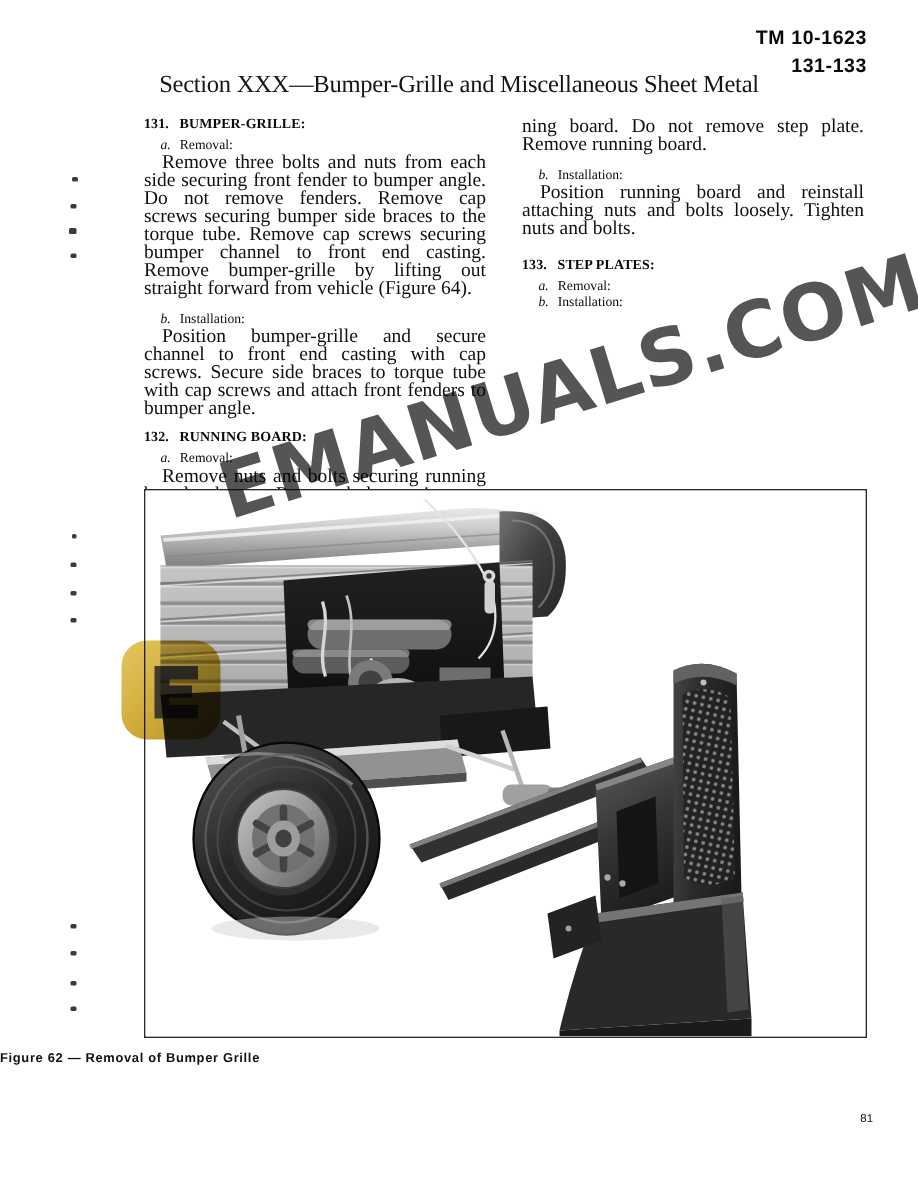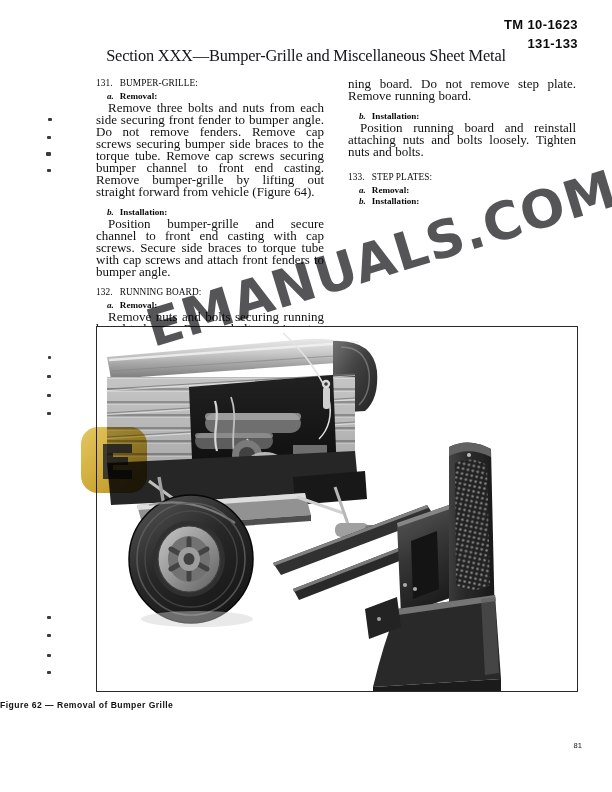--- a/index.html
+++ b/index.html
@@ -58,31 +58,31 @@
   .col {
     position: absolute;
     top: 0;
     width: 228px;
   }
   .col-left  { left: 0; }
   .col-right { left: 252px; }
 
   .head-num {
     font-family: "Liberation Serif", "DejaVu Serif", serif;
-    font-weight: normal;
+    font-weight: bold;
     font-size: 9.3px;
     letter-spacing: 0.1px;
     margin: 0 0 3px 0;
     color: #0a0a0a;
   }
   .head-num .num { margin-right: 7px; }
 
   .sub-head {
     font-family: "Liberation Serif", "DejaVu Serif", serif;
-    font-weight: bold;
+    font-weight: normal;
     font-size: 9.1px;
     margin: 0 0 1px 0;
     padding-left: 11px;
     color: #0a0a0a;
   }
   .sub-head .letter {
     font-style: italic;
     margin-right: 6px;
   }
 

